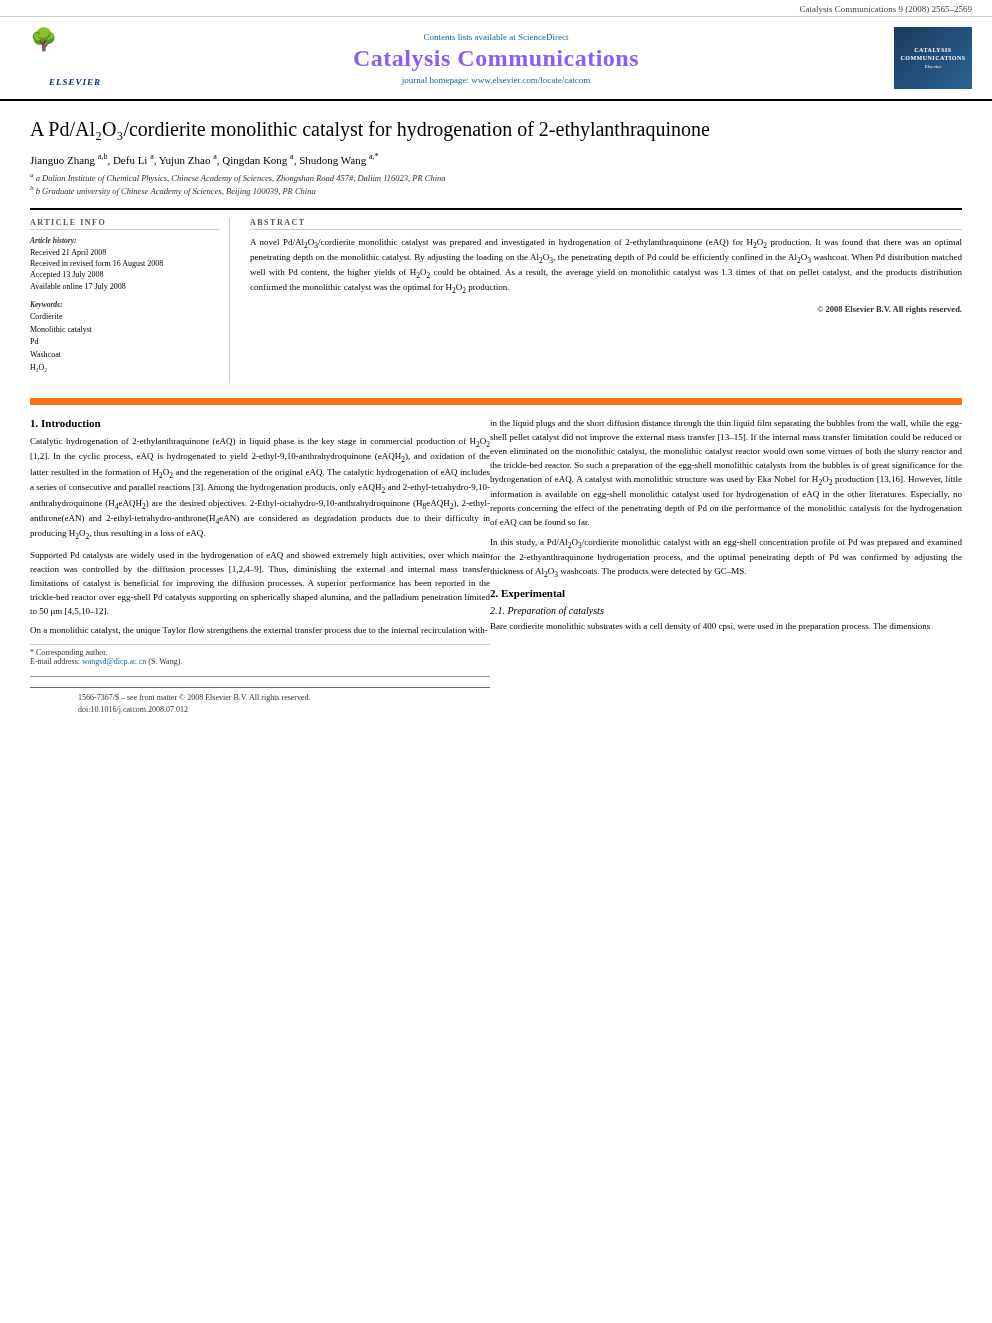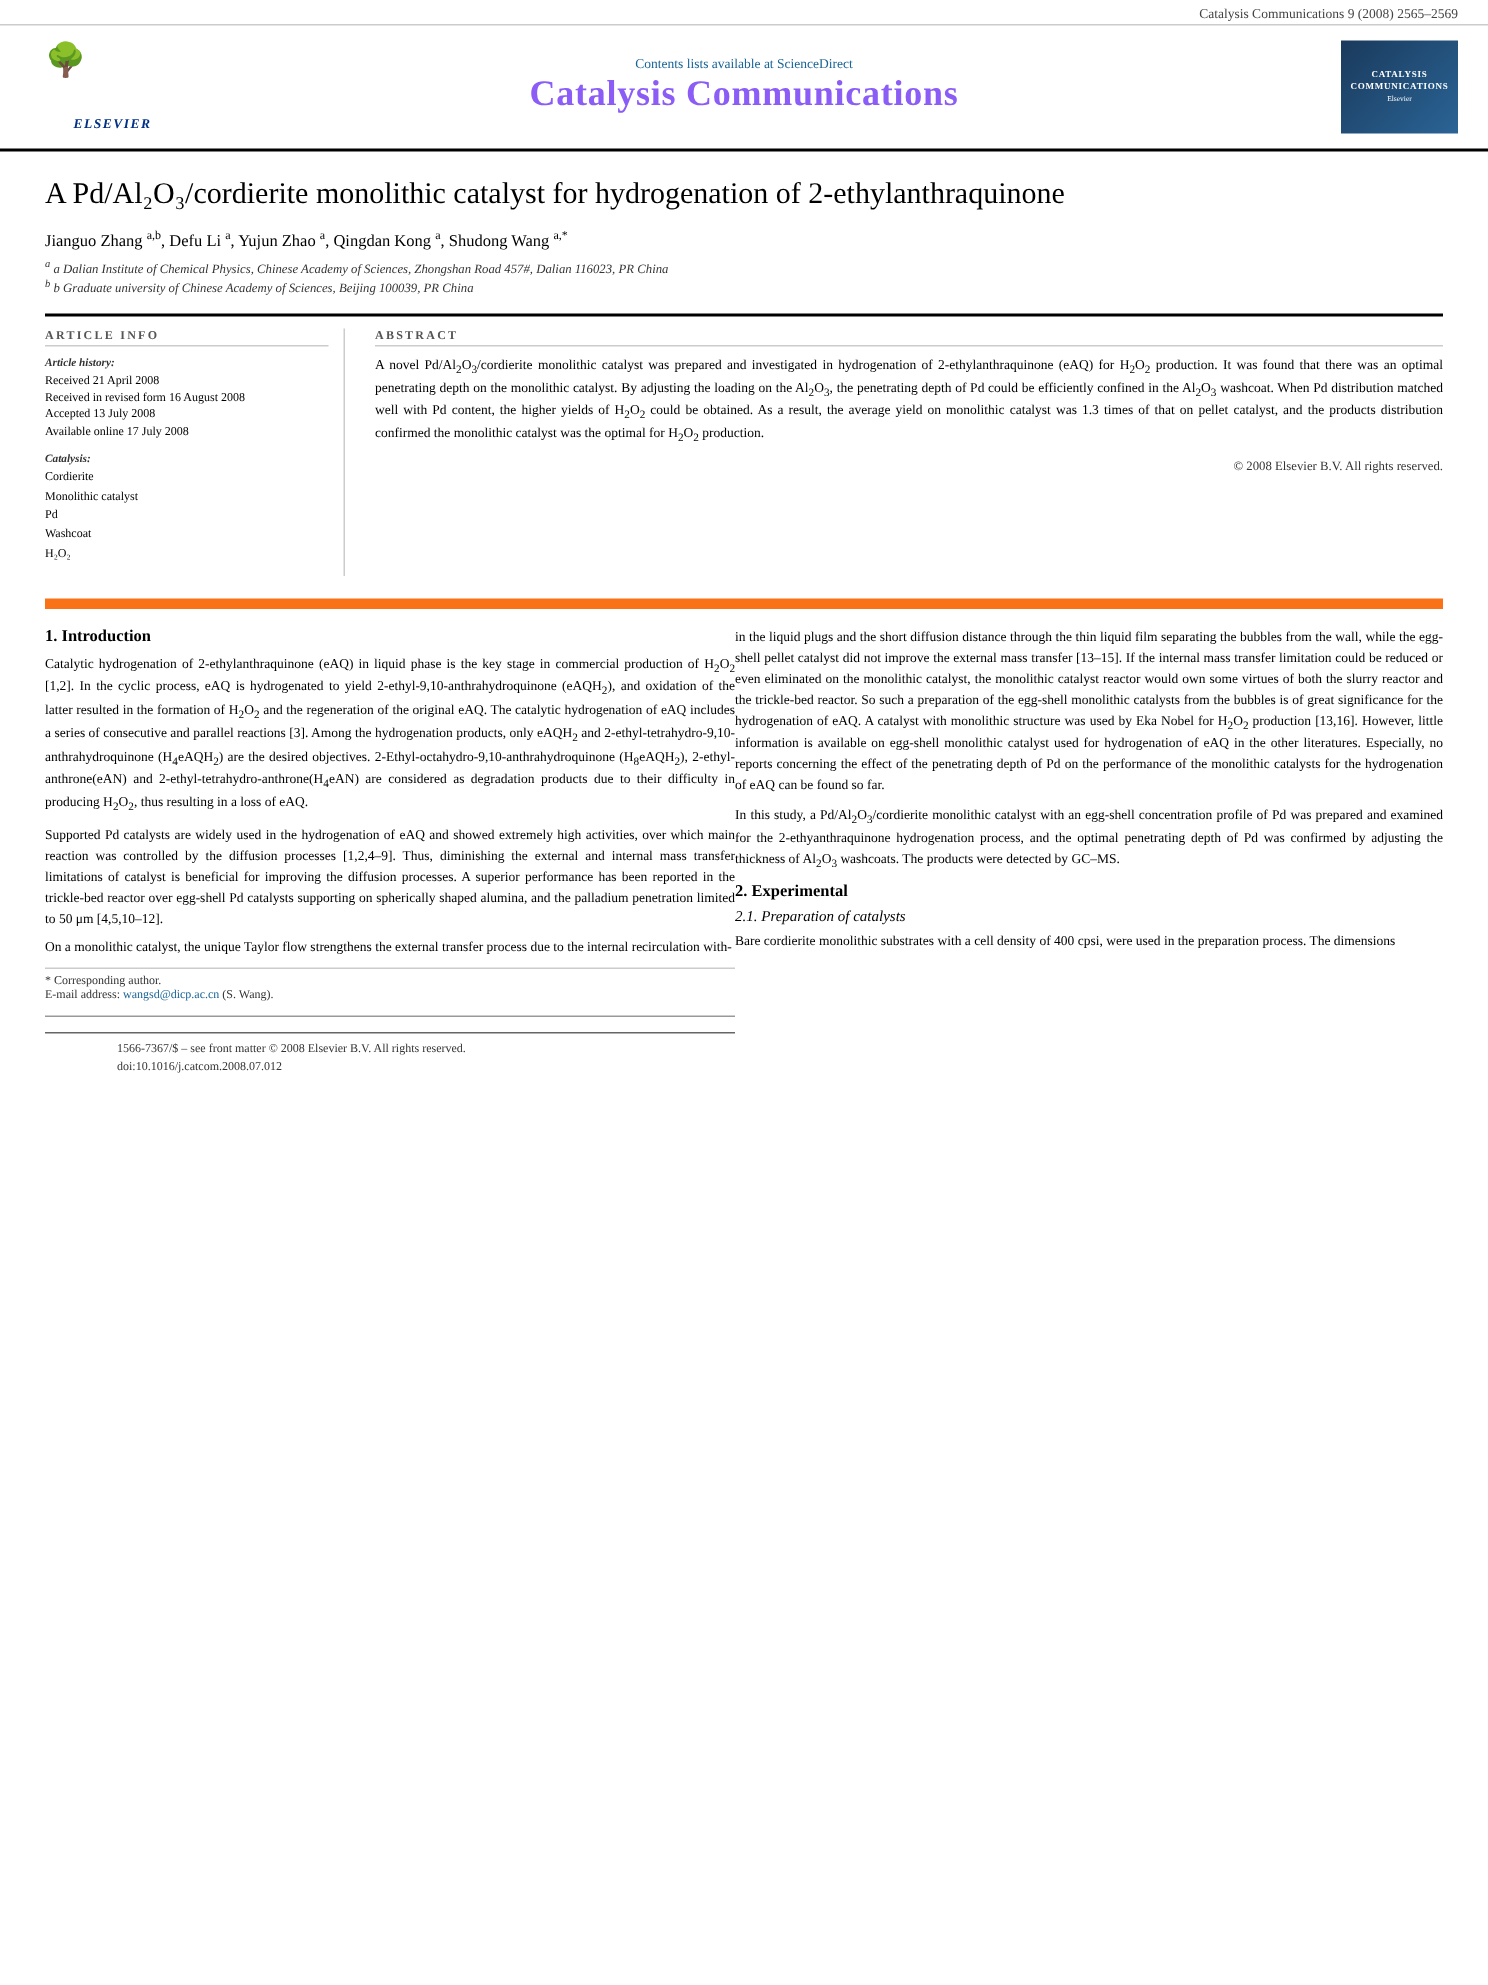--- a/index.html
+++ b/index.html
@@ -170,20 +170,21 @@
       font-size: 9px;
       line-height: 1.5;
       color: #000;
       text-align: justify;
     }
     .copyright-text {
       font-size: 8.5px;
       color: #333;
       text-align: right;
       margin-top: 8px;
+      font-weight: bold;
     }
 
     
     .main-article {
       display: flex;
       border-top: 7px solid #f97316;
       padding-top: 12px;
     }
     .col-left {
       width: 460px;
@@ -303,20 +304,23 @@
       <div class="els-tree">🌳</div>
     </div>
     <div class="els-name">ELSEVIER</div>
   </div>
   <div class="header-center">
     <div class="science-direct-link">
       <span>Contents lists available at</span>
       <span style="color:#1a6496;">ScienceDirect</span>
     </div>
     <div class="journal-title">Catalysis Communications</div>
+    <div class="journal-homepage">
+      <span>journal homepage: www.elsevier.com/locate/catcom</span>
+    </div>
   </div>
   <div class="header-right">
     <div class="cat-logo">
       <div class="cat-logo-title">CATALYSIS<br>COMMUNICATIONS</div>
       <div class="cat-logo-subtitle">Elsevier</div>
     </div>
   </div>
 </div>
 
 <div class="article-content">
@@ -339,21 +343,21 @@
 
       <div class="info-group">
         <div class="info-label">Article history:</div>
         <div class="info-text">Received 21 April 2008</div>
         <div class="info-text">Received in revised form 16 August 2008</div>
         <div class="info-text">Accepted 13 July 2008</div>
         <div class="info-text">Available online 17 July 2008</div>
       </div>
 
       <div class="info-group">
-        <div class="info-label">Catalysis:</div>
+        <div class="info-label">Keywords:</div>
         <div class="keyword-list">
           <div>Cordierite</div>
           <div>Monolithic catalyst</div>
           <div>Pd</div>
           <div>Washcoat</div>
           <div>H₂O₂</div>
         </div>
       </div>
     </div>
 

